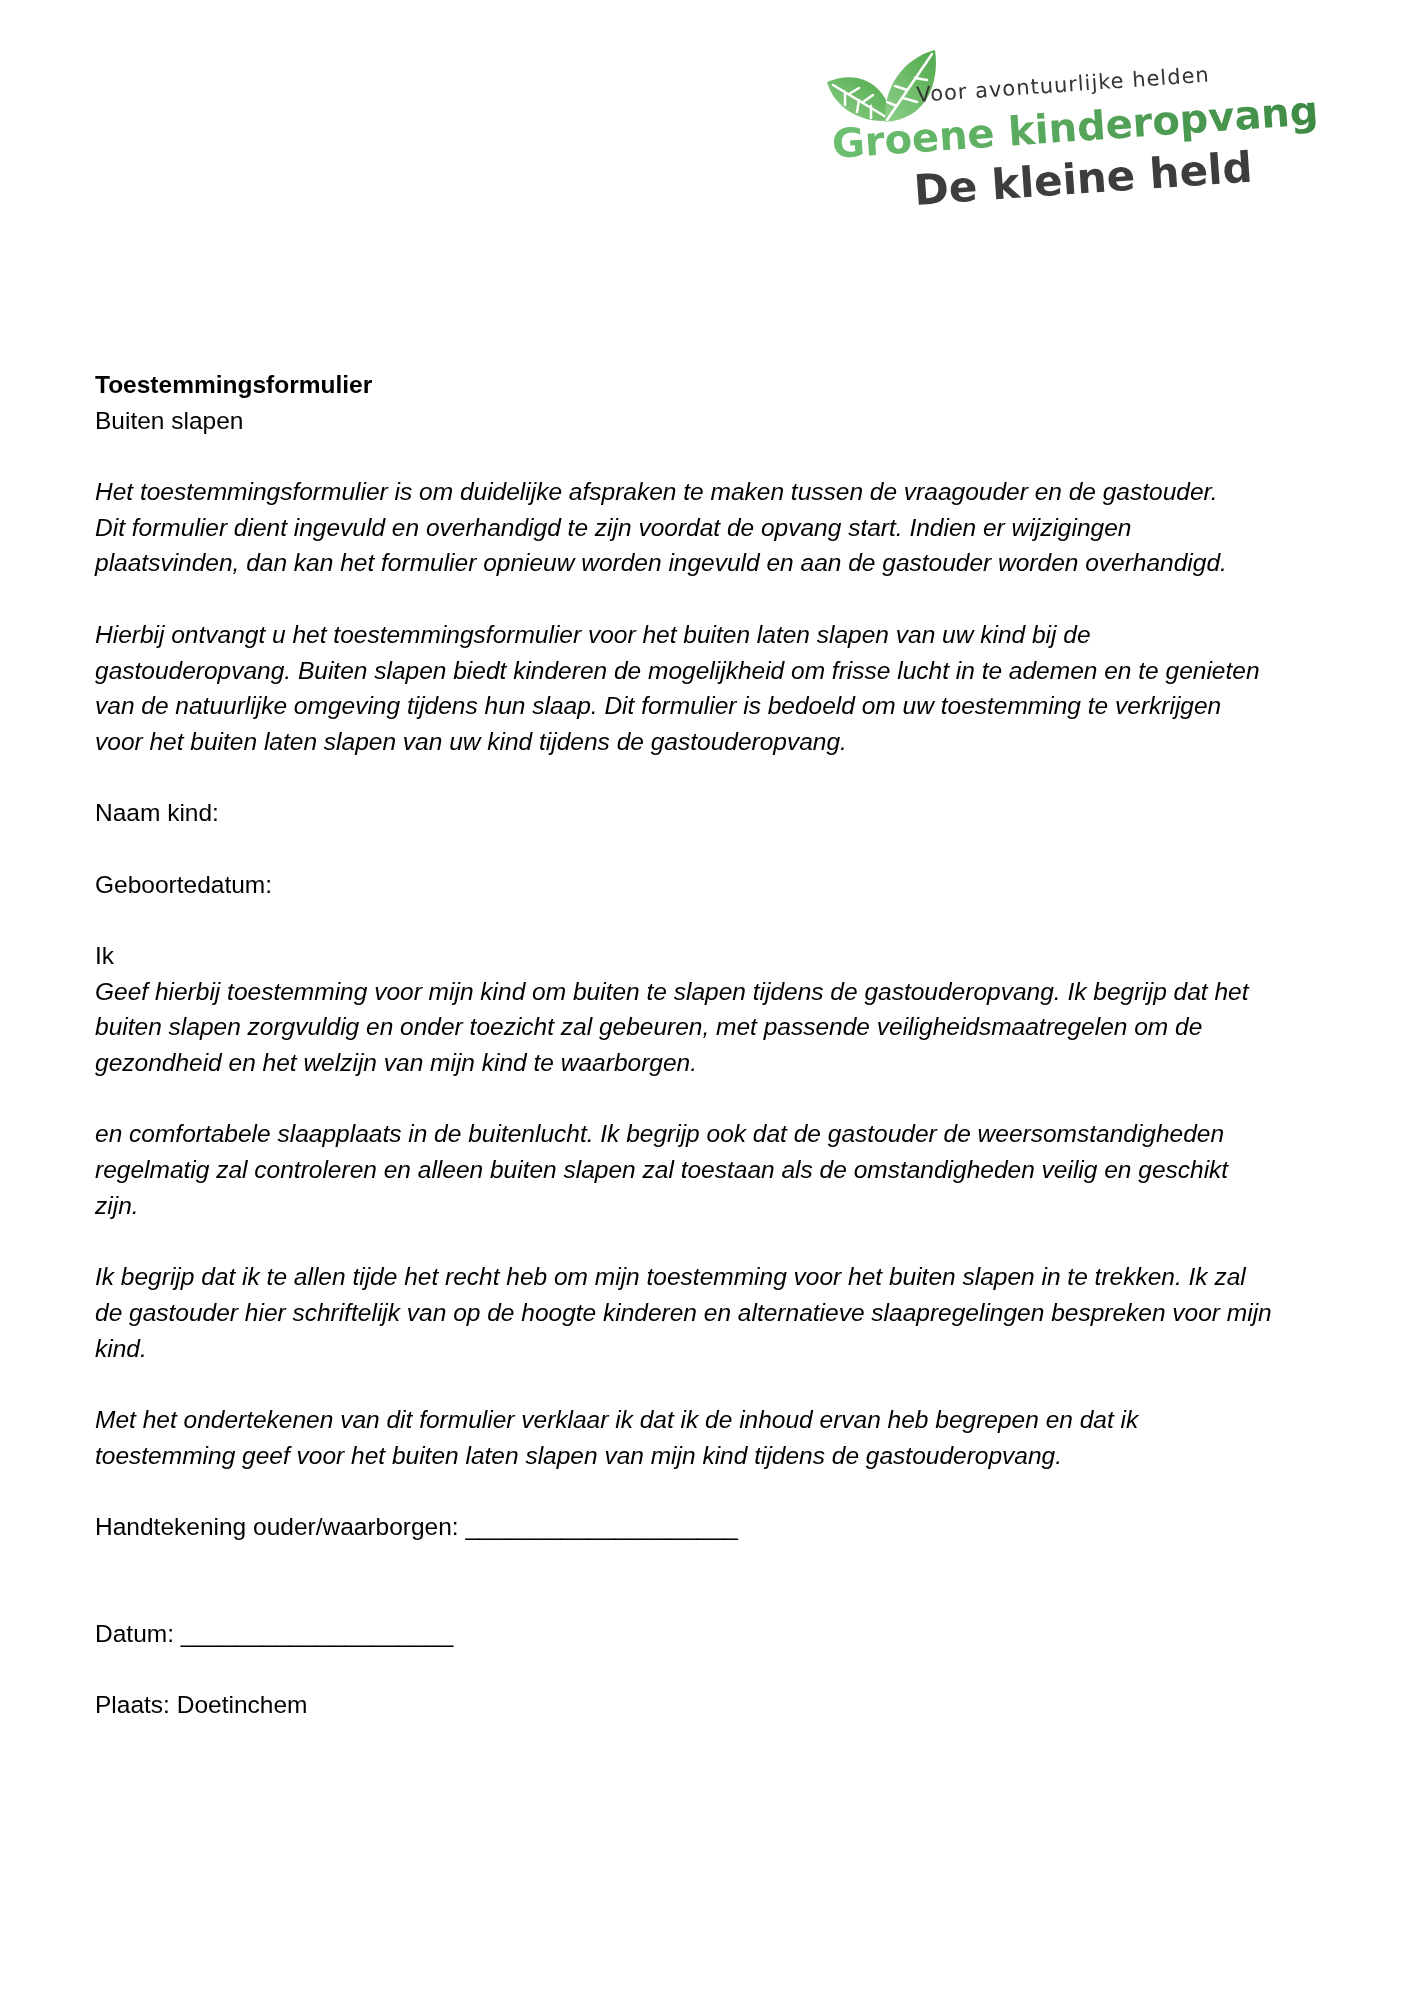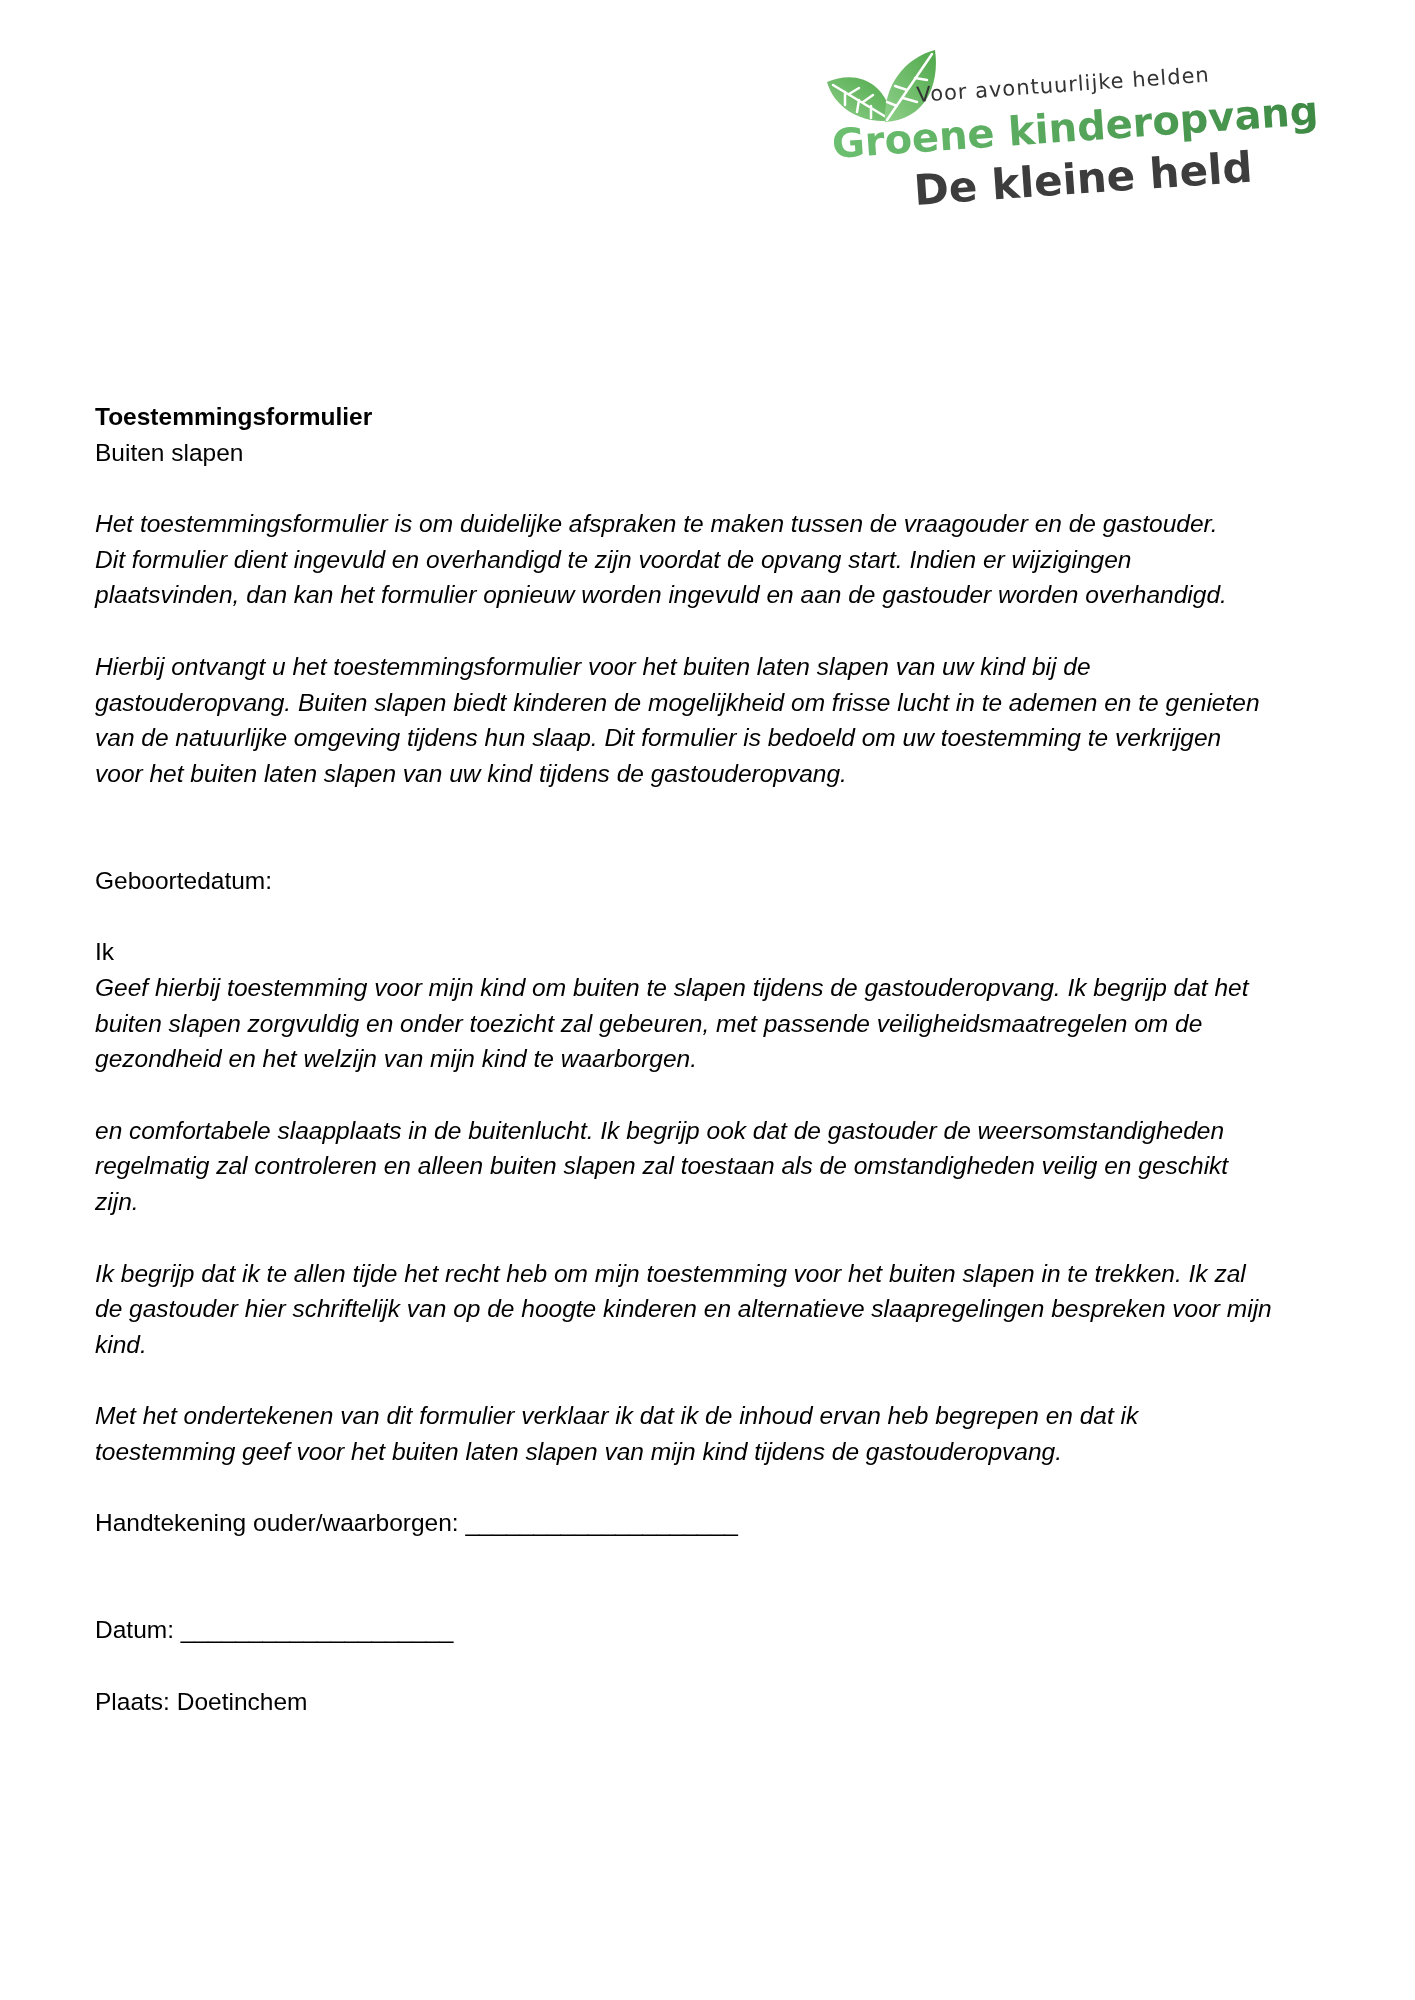--- a/index.html
+++ b/index.html
@@ -11,21 +11,20 @@
   .logo svg { width: 540px; height: 180px; display: block; }
   .logo-tagline { font-family: "DejaVu Sans", sans-serif; font-size: 21px; fill: #333333; letter-spacing: 1px; }
   .logo-main { font-family: "DejaVu Sans", sans-serif; font-weight: bold; font-size: 40px; }
   .logo-sub { font-family: "DejaVu Sans", sans-serif; font-weight: bold; font-size: 42px; fill: #3d3d3d; }
 
   
   .content {
     position: absolute; left: 95px; top: 367px; width: 1300px;
     font-family: "Liberation Sans", sans-serif; font-size: 24.5px; color: #000;
     line-height: 35.7px;
-    margin-top: 32px;
   }
   .line { display: block; white-space: nowrap; height: 35.7px; }
   .blank { display: block; height: 35.7px; }
   .bold { font-weight: bold; }
   .para { display: block; font-style: italic; }
 </style>
 </head>
 <body>
 
 <div class="page">
@@ -73,20 +72,24 @@
     <span class="blank"></span>
 
     <div class="para">
       <span class="line">Hierbij ontvangt u het toestemmingsformulier voor het buiten laten slapen van uw kind bij de</span>
       <span class="line">gastouderopvang. Buiten slapen biedt kinderen de mogelijkheid om frisse lucht in te ademen en te genieten</span>
       <span class="line">van de natuurlijke omgeving tijdens hun slaap. Dit formulier is bedoeld om uw toestemming te verkrijgen</span>
       <span class="line">voor het buiten laten slapen van uw kind tijdens de gastouderopvang.</span>
     </div>
     <span class="blank"></span>
 
+    <div class="line">
+      <span>Naam kind:</span>
+      <span></span>
+    </div>
     <span class="blank"></span>
 
     <div class="line">
       <span>Geboortedatum:</span>
       <span></span>
     </div>
     <span class="blank"></span>
 
     <span class="line">Ik</span>
     <div class="para">

